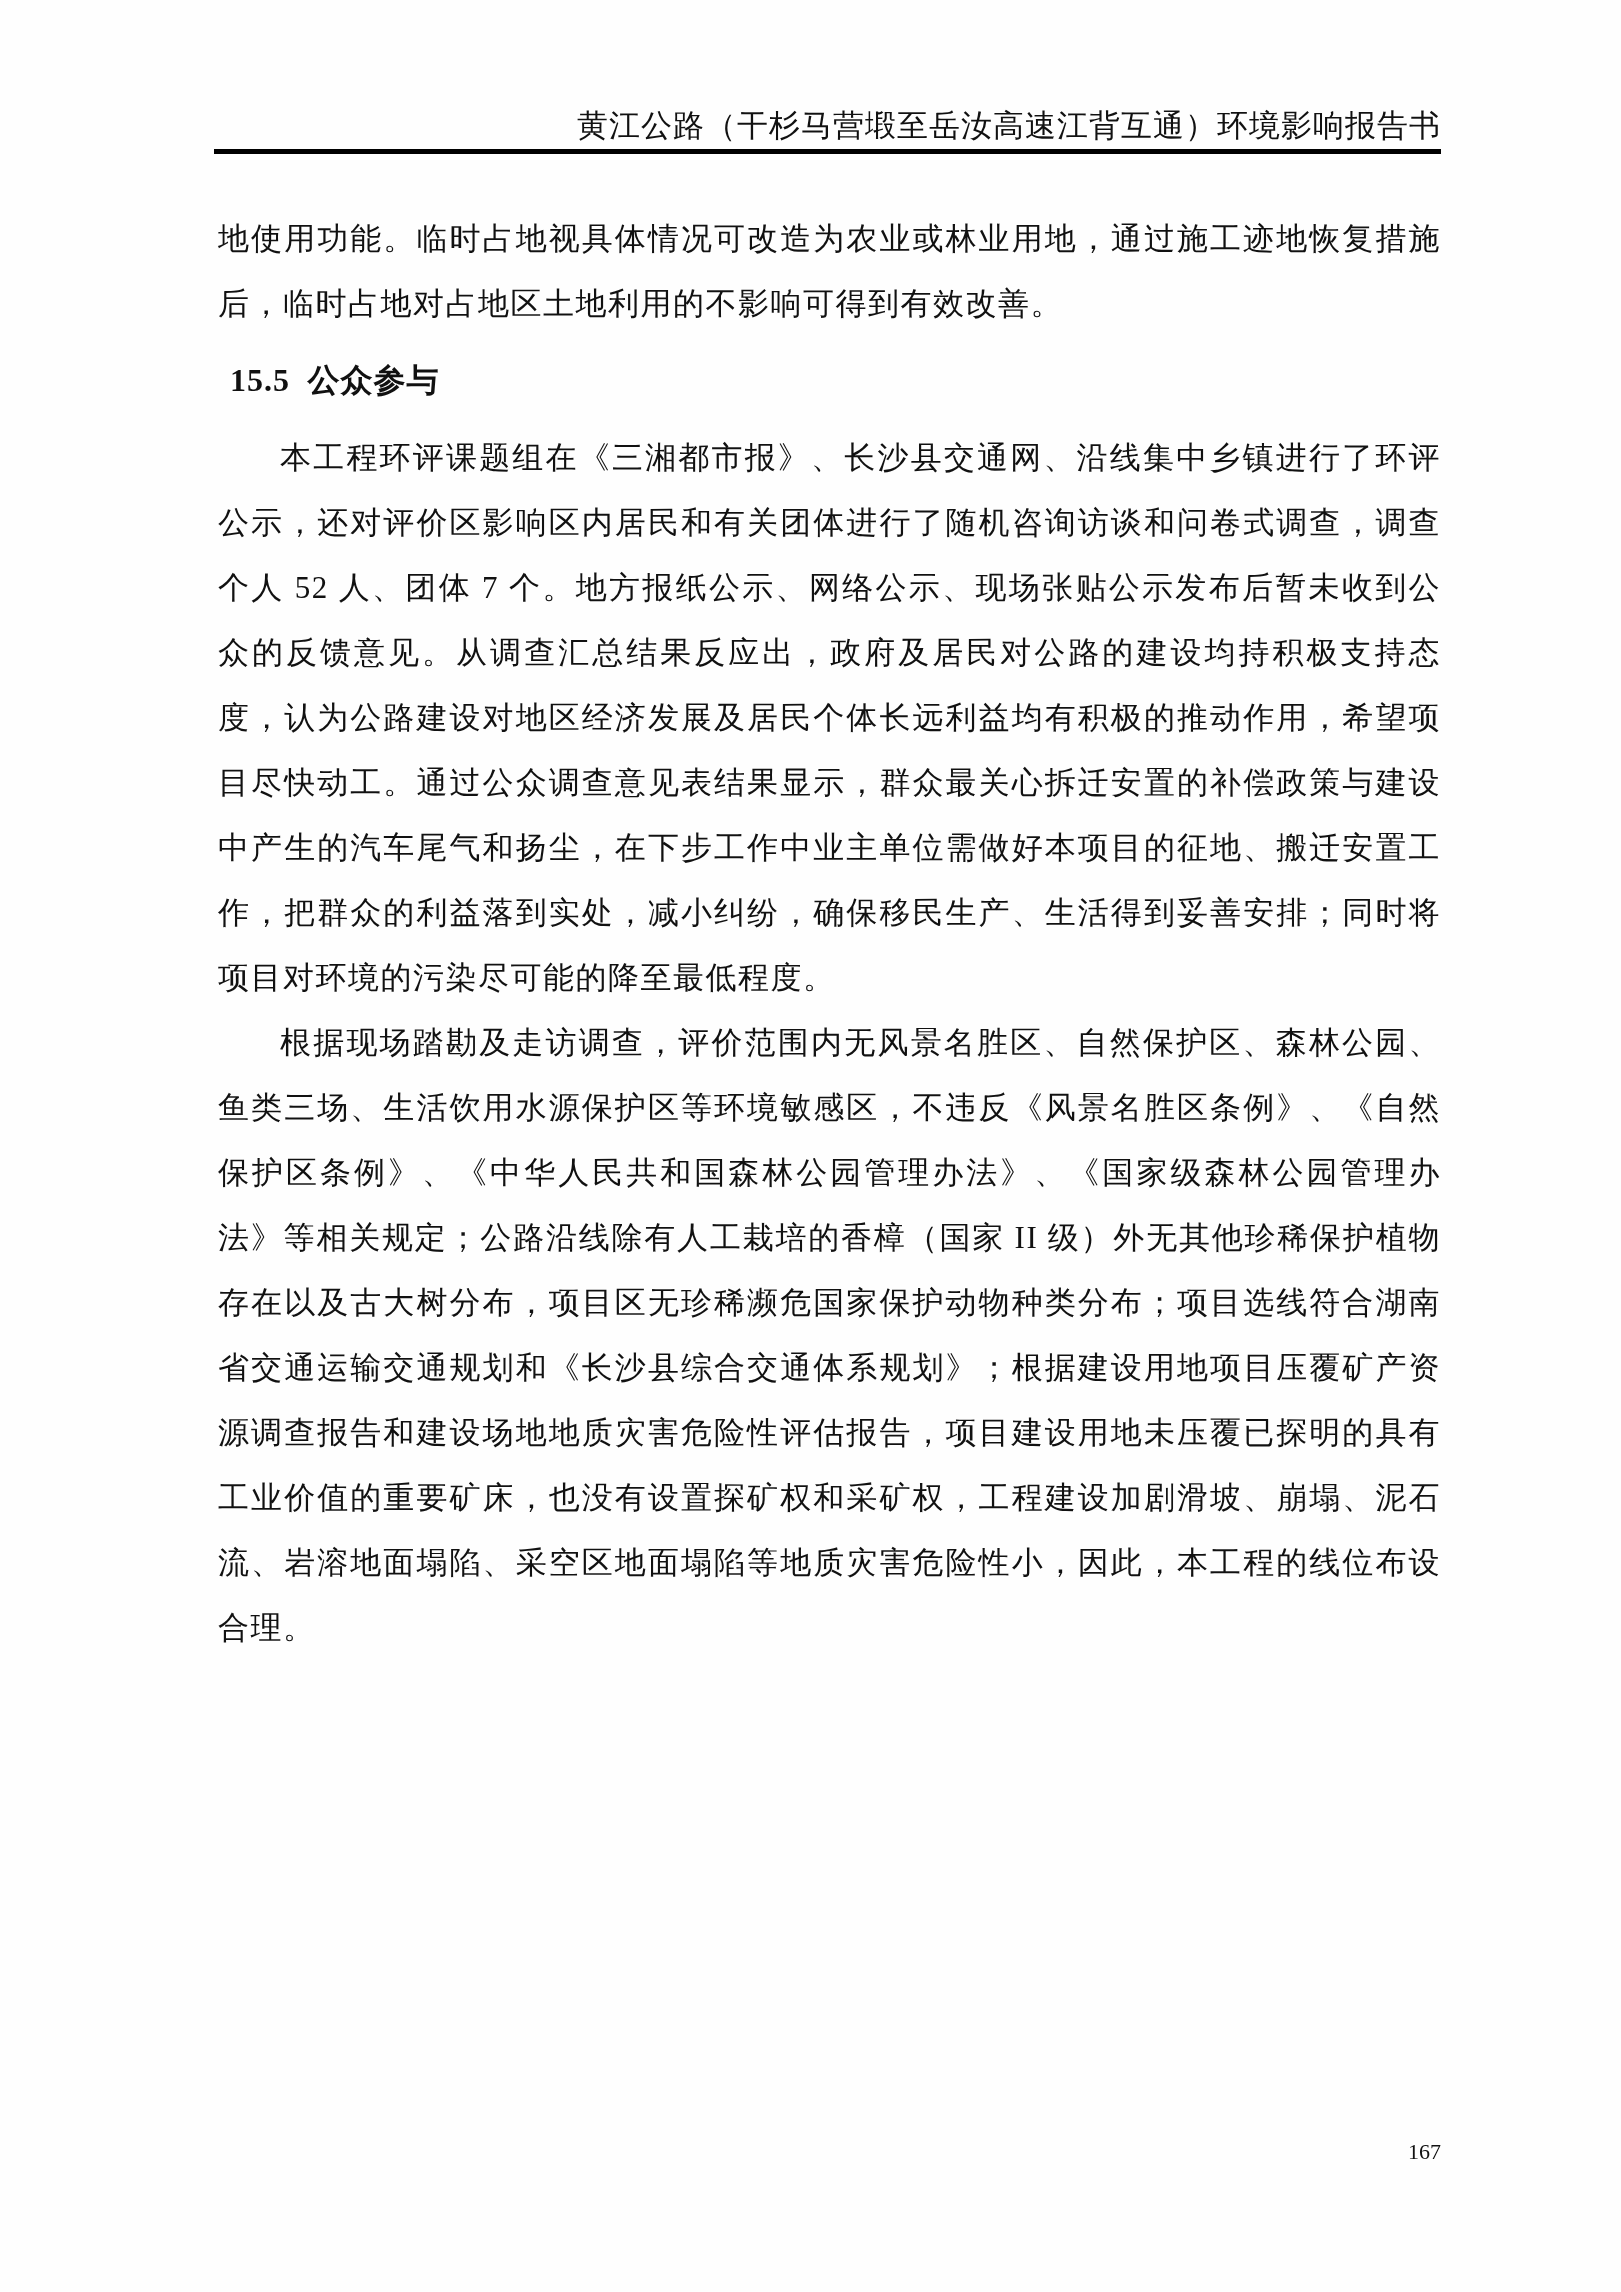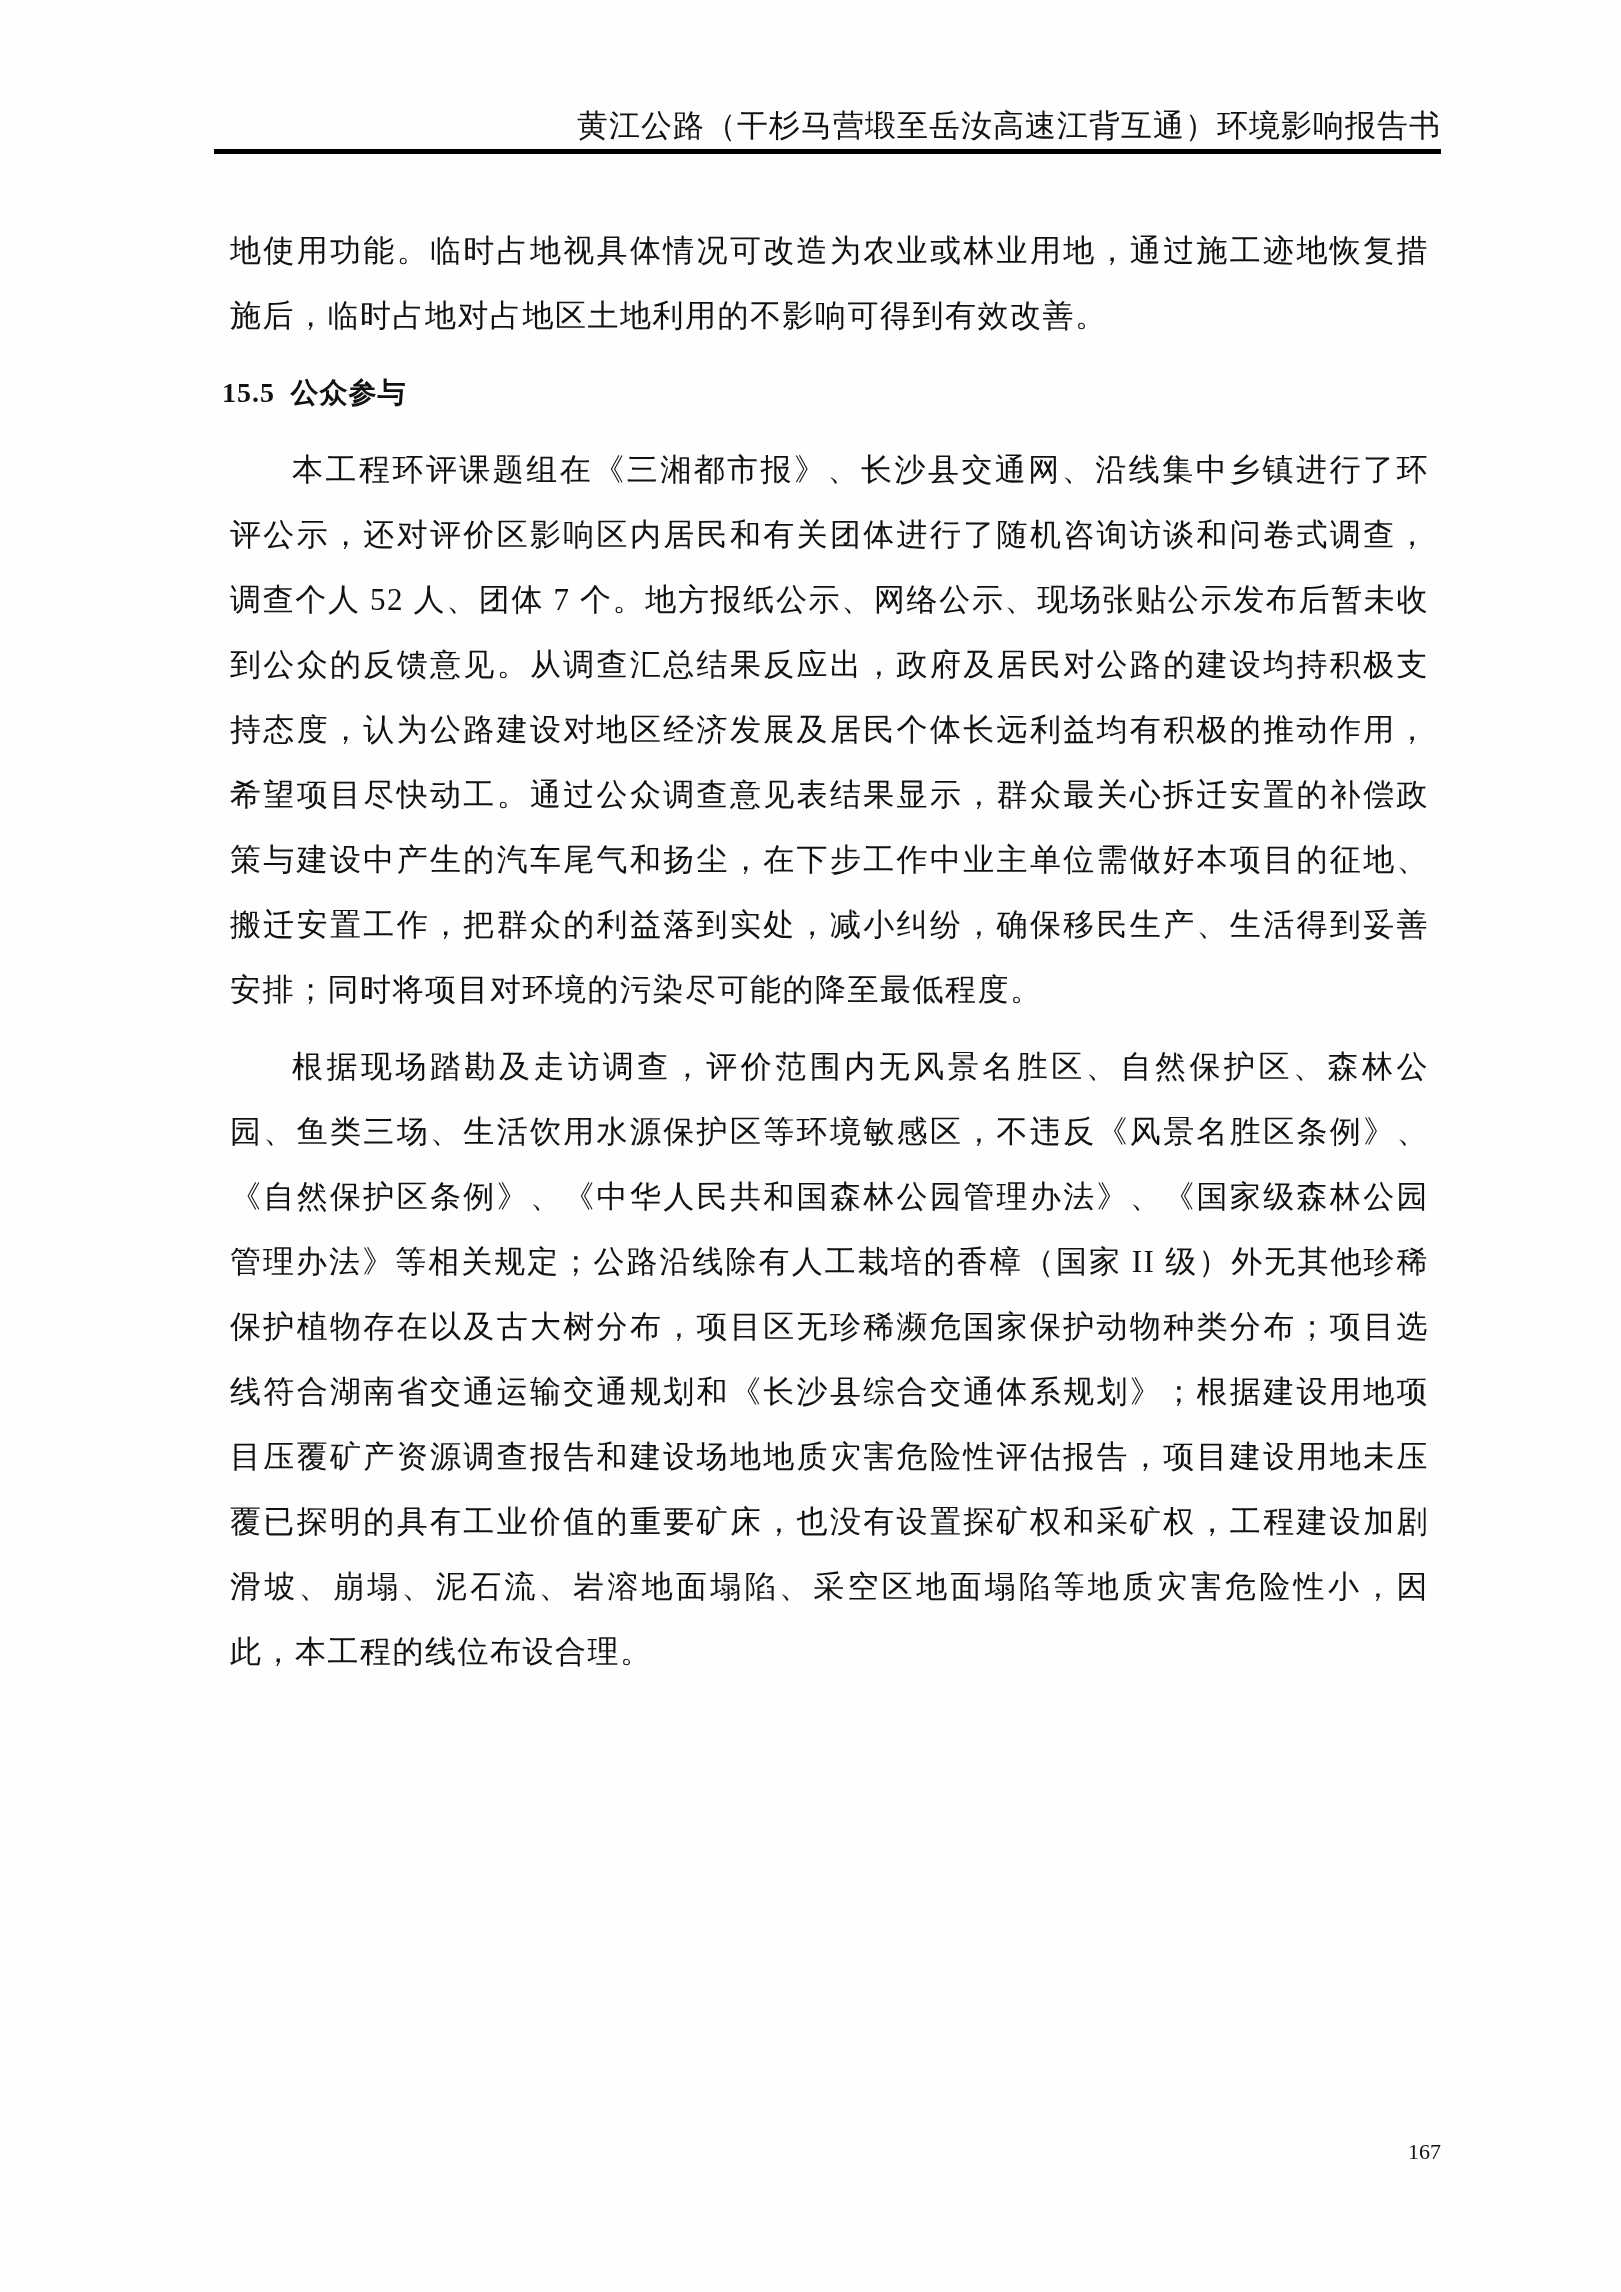--- a/index.html
+++ b/index.html
@@ -38,36 +38,36 @@
     height:4.9px;
     background:var(--rule-color);
   }
   .doc-body{
     position:absolute;
     left:218px;
     width:1223px;
     top:206px;
   }
   .para{
-    margin:12px;
+    margin:0;
     font-size:31px;
     line-height:65px;
     text-align:justify;
     text-justify:inter-ideograph;
     text-indent:2em;
     letter-spacing:1.5px;
   }
   .para.no-indent{
     text-indent:0;
   }
   .heading{
-    margin:4px;
+    margin:12px;
     font-family:"Liberation Sans","DejaVu Sans",sans-serif;
     font-weight:bold;
-    font-size:28px;
+    font-size:32px;
     line-height:65px;
     letter-spacing:1px;
   }
   .heading .h-num{
     font-family:"Liberation Serif","DejaVu Serif",serif;
     margin-right:0.55em;
   }
   .footer{
     position:absolute;
     left:218px;

